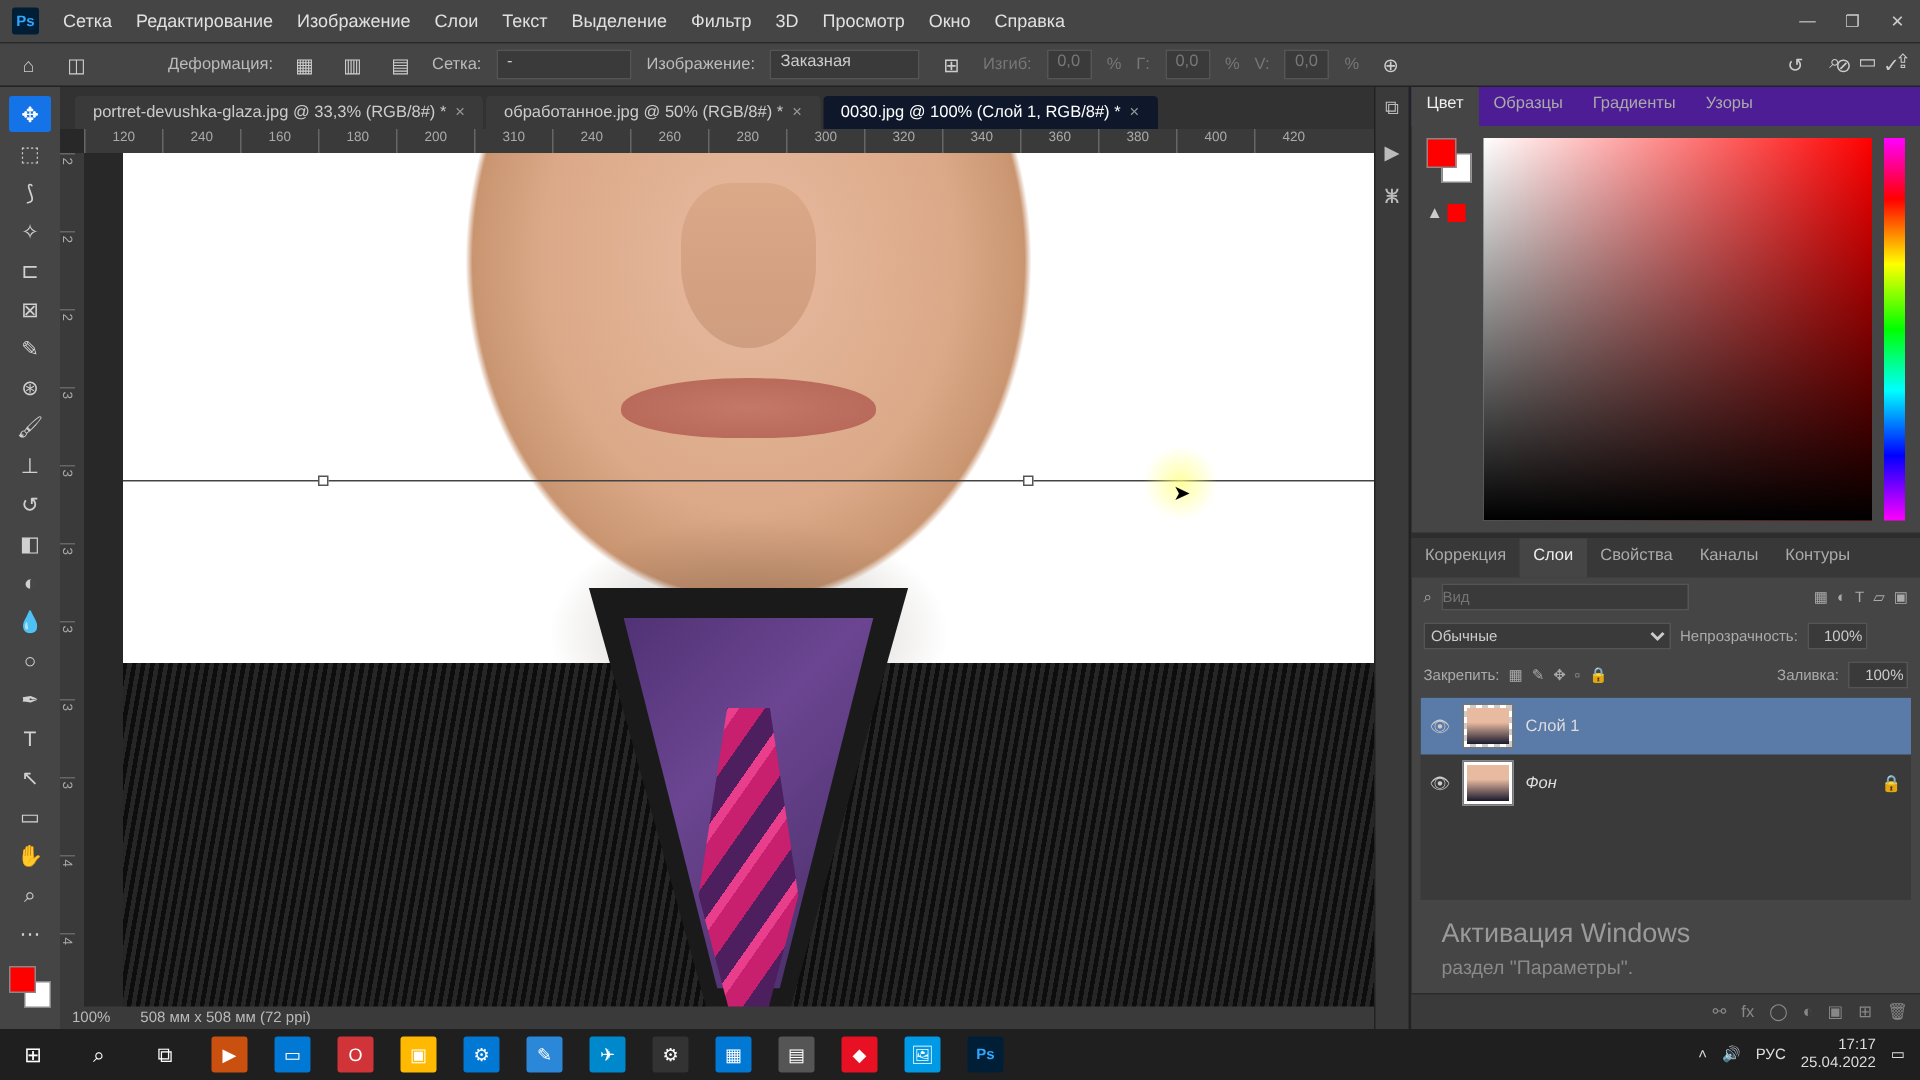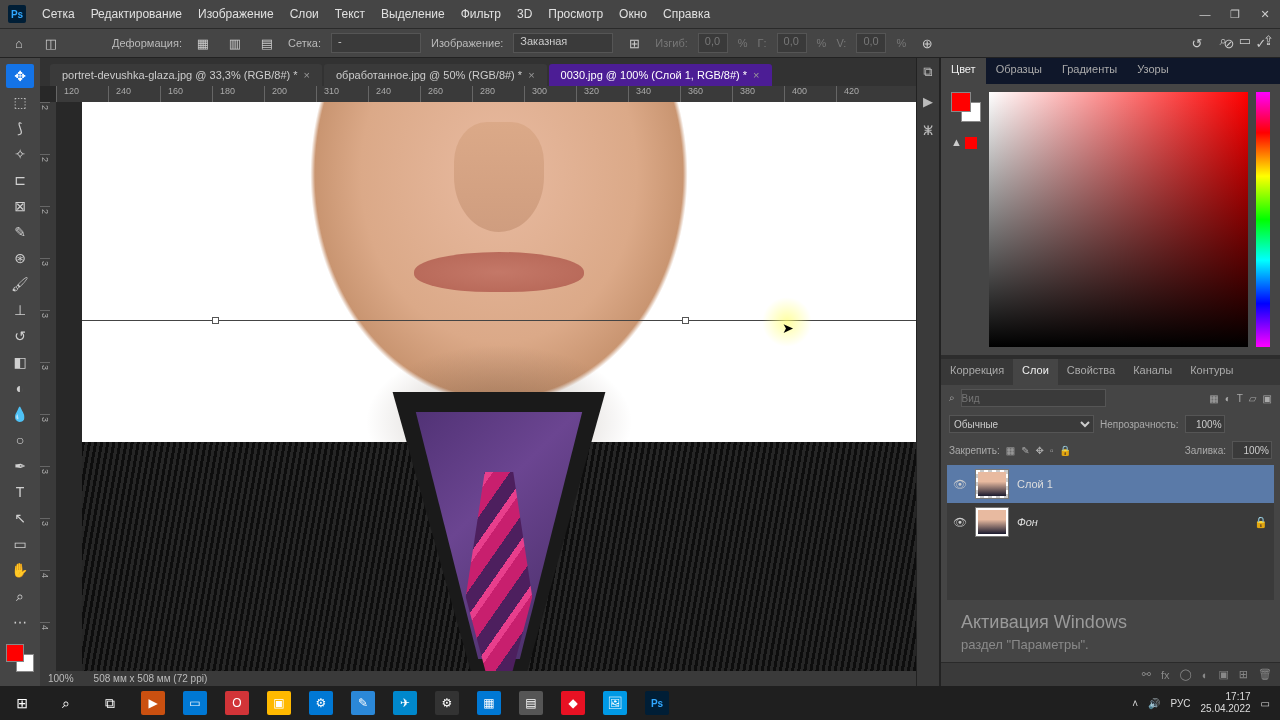--- a/index.html
+++ b/index.html
@@ -15,60 +15,60 @@
 .main{display:flex;height:628px}
 .toolbar{width:40px;background:#454545;display:flex;flex-direction:column;align-items:center;padding-top:6px;gap:2px}
 .toolbar .tool{width:28px;height:24px;display:flex;align-items:center;justify-content:center;color:#d0d0d0;font-size:14px;position:relative;border-radius:2px}
 .toolbar .tool.active{background:#1473e6;color:#fff}
 .toolbar .swatches{margin-top:8px;position:relative;width:28px;height:28px}
 .toolbar .fg{position:absolute;width:18px;height:18px;background:#ff0000;border:1px solid #888;top:0;left:0;z-index:2}
 .toolbar .bg{position:absolute;width:18px;height:18px;background:#fff;border:1px solid #888;bottom:0;right:0}
 .doc-area{flex:1;background:#282828;display:flex;flex-direction:column;position:relative}
 .tabs{height:28px;background:#323232;display:flex;align-items:end;padding-left:10px;gap:2px}
 .tab{padding:5px 12px;font-size:11px;color:#ccc;background:#3a3a3a;border-radius:3px 3px 0 0;display:flex;align-items:center;gap:6px}
-.tab.active{background:#4c1d95;color:#fff}
+.tab.active{background:#0f172a;color:#fff}
 .tab .x{color:#999;font-size:11px}
 .canvas-wrap{flex:1;position:relative;overflow:hidden;background:#282828}
 .ruler-h{position:absolute;top:0;left:16px;right:0;height:16px;background:#3a3a3a;display:flex;color:#aaa;font-size:9px}
-.ruler-h div{border-left:1px solid #666;width:52px;padding-left:7px;line-height:10px}
+.ruler-h div{border-left:1px solid #666;width:52px;padding-left:18px;line-height:10px}
 .ruler-v{position:absolute;top:16px;left:0;width:16px;bottom:0;background:#3a3a3a;color:#aaa;font-size:9px}
 .ruler-v div{border-top:1px solid #666;height:52px;writing-mode:vertical-lr;padding-top:2px}
 .canvas{position:absolute;top:16px;left:42px;right:0;bottom:14px;background:#fff;overflow:hidden}
 .photo{position:absolute;inset:0}
 .face{position:absolute;left:50%;top:-180px;transform:translateX(-50%);width:460px;height:560px;background:radial-gradient(ellipse 230px 280px at 50% 45%,#e8baa0 0%,#dba988 60%,#c99571 80%,transparent 82%)}
 .beard{position:absolute;left:50%;top:200px;transform:translateX(-50%);width:380px;height:200px;background:radial-gradient(ellipse 190px 110px at 50% 60%,rgba(80,60,45,0.35),transparent 70%)}
 .lips{position:absolute;left:50%;top:150px;transform:translateX(-50%);width:170px;height:40px;background:radial-gradient(ellipse,#c47868,#b56555);border-radius:50% 50% 45% 45%}
 .nose{position:absolute;left:50%;top:20px;transform:translateX(-50%);width:90px;height:110px;background:linear-gradient(#dba988,#cf9d7f);border-radius:40% 40% 55% 55%}
 .suit{position:absolute;left:0;right:0;top:340px;height:400px;background:repeating-linear-gradient(100deg,#0d0d0d 0 3px,#262626 3px 6px)}
 .suit::before{content:"";position:absolute;left:50%;top:-50px;transform:translateX(-50%);width:280px;height:280px;background:#1a1a1a;clip-path:polygon(12% 0,88% 0,60% 100%,40% 100%)}
 .shirt{position:absolute;left:50%;top:310px;transform:translateX(-50%);width:260px;height:260px;background:linear-gradient(135deg,#4a2d6e,#6b4591 40%,#3d2559);clip-path:polygon(18% 0,82% 0,58% 95%,42% 95%)}
 .tie{position:absolute;left:50%;top:370px;transform:translateX(-50%);width:95px;height:250px;background:repeating-linear-gradient(125deg,#c81f6e 0 14px,#4d1f5e 14px 28px,#e83e8c 28px 34px);clip-path:polygon(35% 0,65% 0,85% 50%,50% 100%,15% 50%)}
 .guide{position:absolute;left:0;right:0;top:218px;height:1px;background:#444}
 .handle{position:absolute;top:215px;width:7px;height:7px;border:1px solid #555;background:#fff}
 .cursor-hl{position:absolute;top:195px;left:680px;width:50px;height:50px;background:radial-gradient(circle,rgba(255,255,120,0.7),transparent 70%);border-radius:50%}
 .cursor-arrow{position:absolute;top:218px;left:700px;font-size:14px;color:#000}
 .statusbar{position:absolute;bottom:0;left:0;right:0;height:15px;background:#3a3a3a;color:#bbb;font-size:10px;display:flex;align-items:center;padding:0 8px;gap:20px}
 .rpanel{width:340px;background:#454545;display:flex;flex-direction:column;border-left:1px solid #222}
-.paneltabs{display:flex;height:26px;font-size:11px;color:#aaa;background:#0f172a}
+.paneltabs{display:flex;height:26px;font-size:11px;color:#aaa;background:#4c1d95}
 .paneltabs div{padding:5px 10px}
 .paneltabs div.active{background:#454545;color:#eee}
 .colorpanel{padding:8px 10px;display:flex;gap:8px}
 .colorpanel .swatches{position:relative;width:30px;height:30px}
 .colorpanel .fg{position:absolute;width:20px;height:20px;background:#ff0000;border:1px solid #888;top:0;left:0;z-index:2}
 .colorpanel .bg{position:absolute;width:20px;height:20px;background:#fff;border:1px solid #888;bottom:0;right:0}
 .colorbox{flex:1;height:255px;background:linear-gradient(to top,#000,transparent),linear-gradient(to right,#fff,#ff0000);position:relative}
 .huebar{width:14px;height:255px;background:linear-gradient(#f0f,#f00 16%,#ff0 33%,#0f0 50%,#0ff 66%,#00f 83%,#f0f)}
 .rpanel .sep{height:4px;background:#2d2d2d}
 .layerspanel{flex:1;display:flex;flex-direction:column}
 .ltabs{display:flex;height:26px;font-size:11px;color:#aaa;background:#383838}
 .ltabs div{padding:5px 9px}
 .ltabs div.active{background:#454545;color:#eee}
 .lctrl{padding:4px 8px;display:flex;align-items:center;gap:6px;font-size:10px;color:#aaa}
 .lctrl select,.lctrl input{background:#3a3a3a;border:1px solid #555;color:#ccc;font-size:10px;height:18px}
-.lctrl .sel{width:145px}
+.lctrl .sel{width:165px}
 .lctrl .pct{width:40px;text-align:right;padding-right:2px}
 .layerlist{flex:1;background:#3a3a3a;margin:2px 6px;overflow:auto}
 .layer{display:flex;align-items:center;gap:8px;padding:4px 6px;font-size:11px;color:#ddd}
 .layer.sel{background:#5a7aa8}
 .layer .eye{width:14px;color:#ccc}
 .layer .thumb{width:34px;height:30px;background:#fff;border:1px solid #777;position:relative;overflow:hidden}
 .layer .thumb.trans{background:repeating-conic-gradient(#ccc 0 25%,#fff 0 50%) 0 0/8px 8px}
 .layer .thumb .mini{position:absolute;inset:2px;background:linear-gradient(#e8baa0 40%,#1a1a2e)}
 .watermark{color:#8a8a8a;padding:10px 20px;font-size:13px}
 .watermark h3{font-size:18px;font-weight:400;color:#9a9a9a;margin-bottom:4px}

